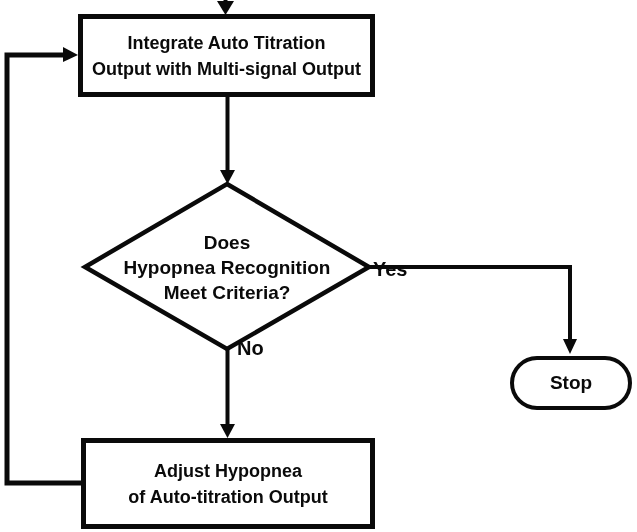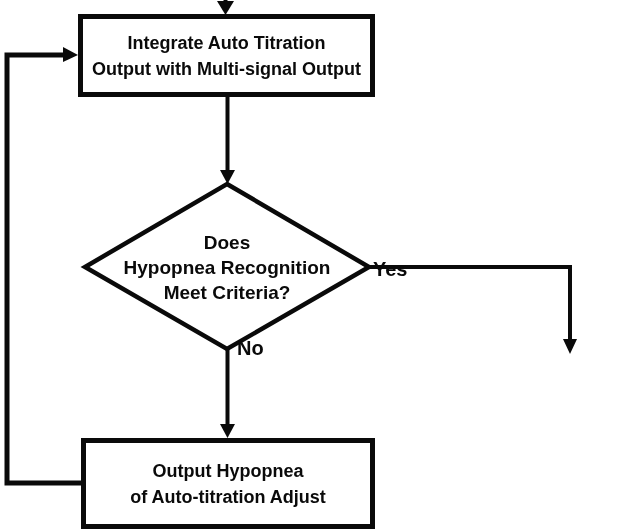--- a/index.html
+++ b/index.html
@@ -117,19 +117,22 @@
 
   <div class="diamond-label">
     <div>Does</div>
     <div>Hypopnea Recognition</div>
     <div>Meet Criteria?</div>
   </div>
 
   <div class="edge-label yes">Yes</div>
   <div class="edge-label no">No</div>
 
+  <div class="node terminator">
+    <span>Stop</span>
+  </div>
 
   <div class="node process-bottom">
-    <div>Output Hypopnea</div>
-    <div>of Auto-titration Adjust</div>
+    <div>Adjust Hypopnea</div>
+    <div>of Auto-titration Output</div>
   </div>
 
 </div>
 
 </body></html>

